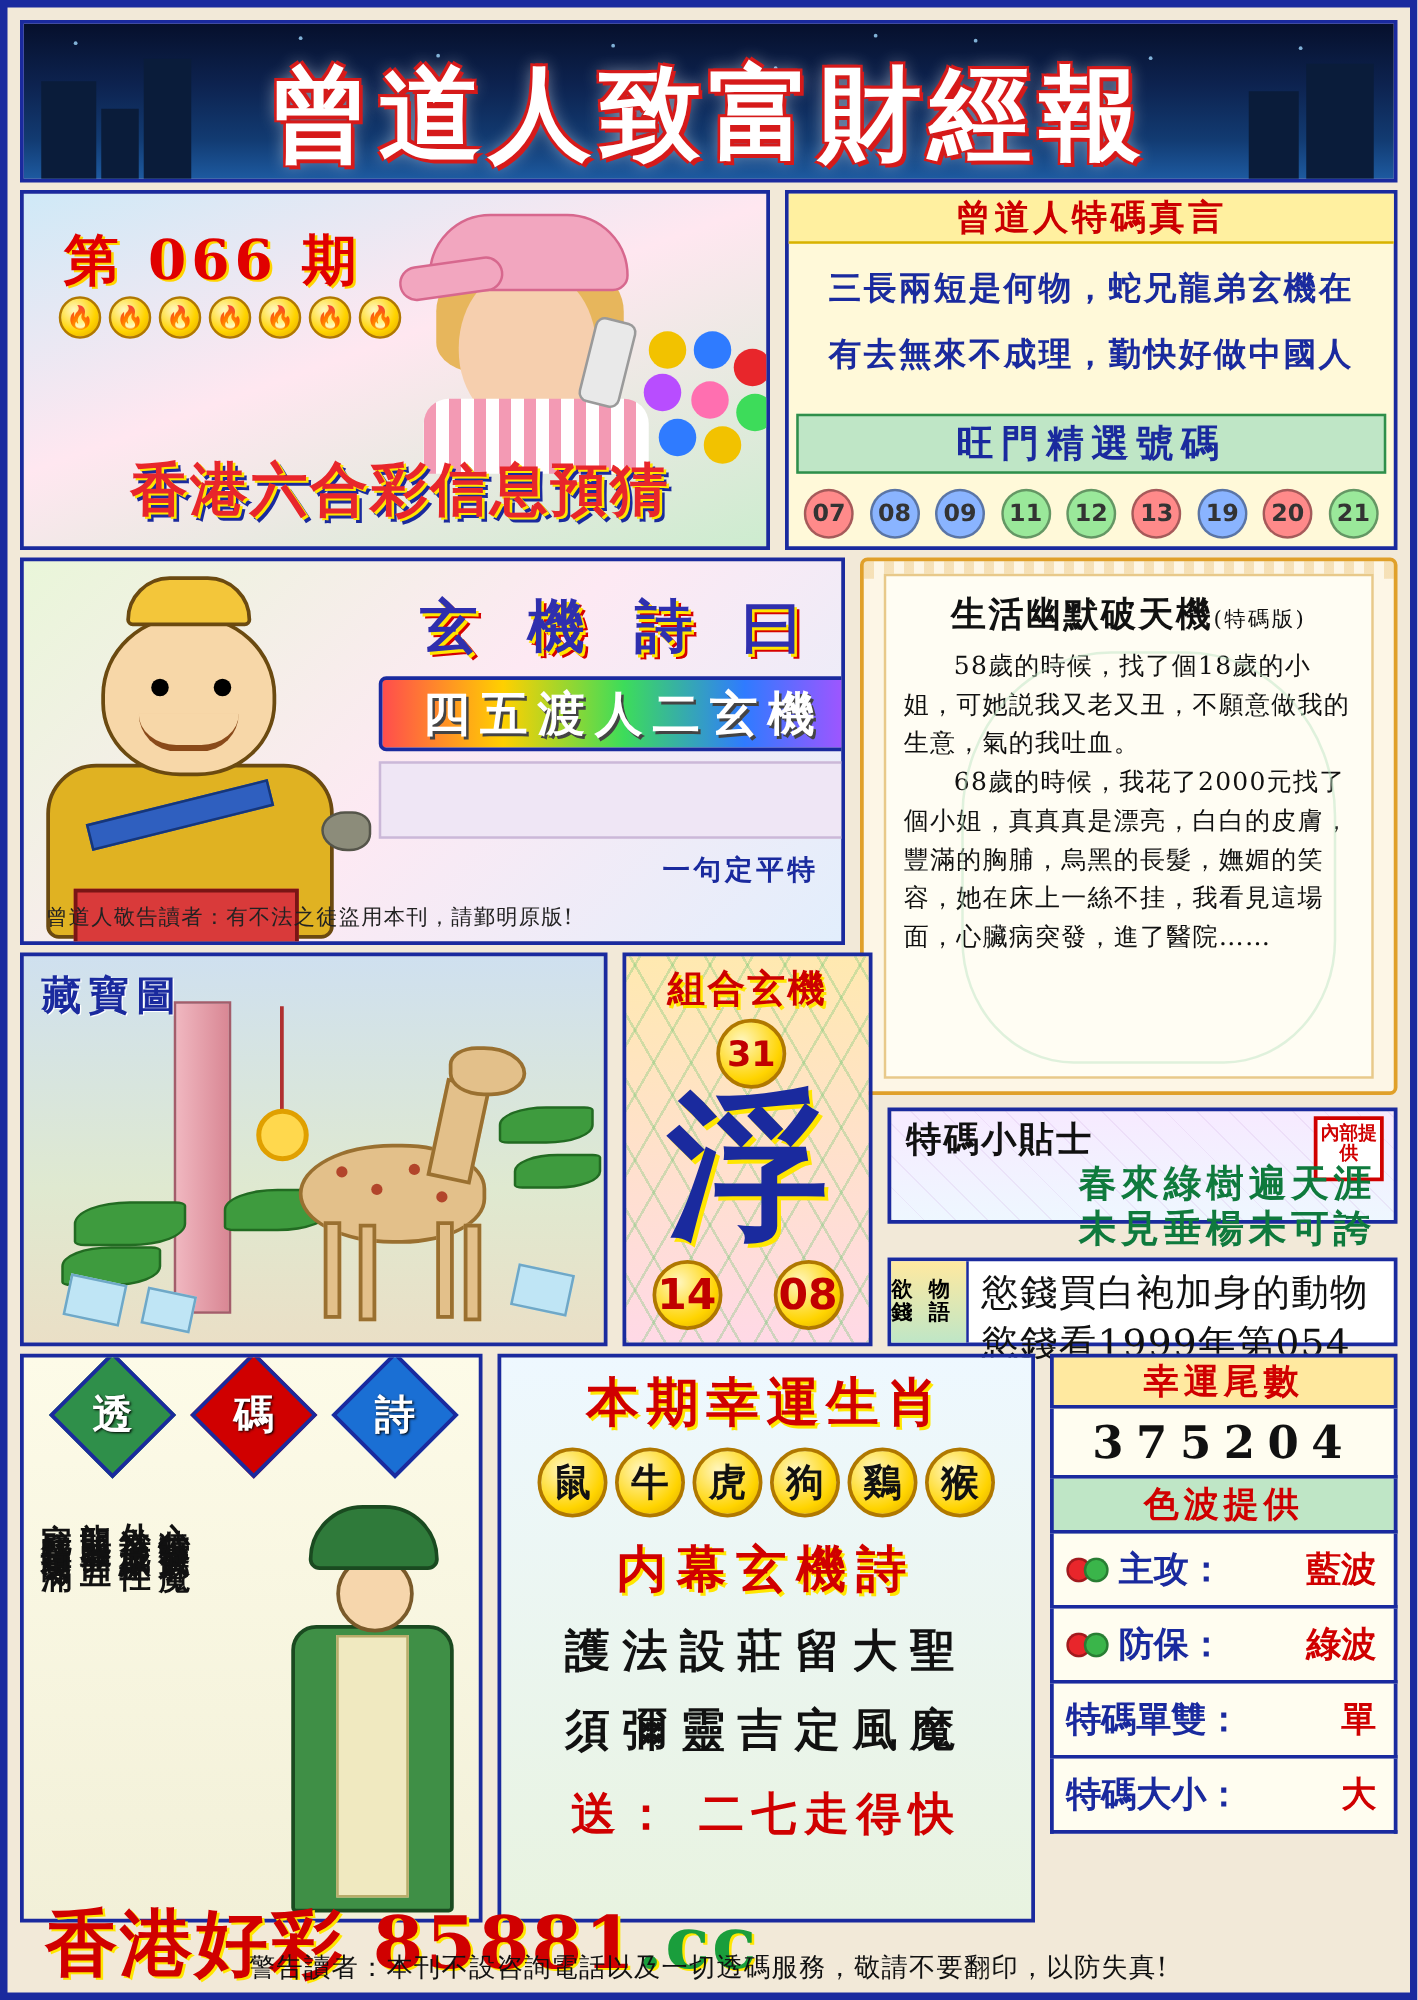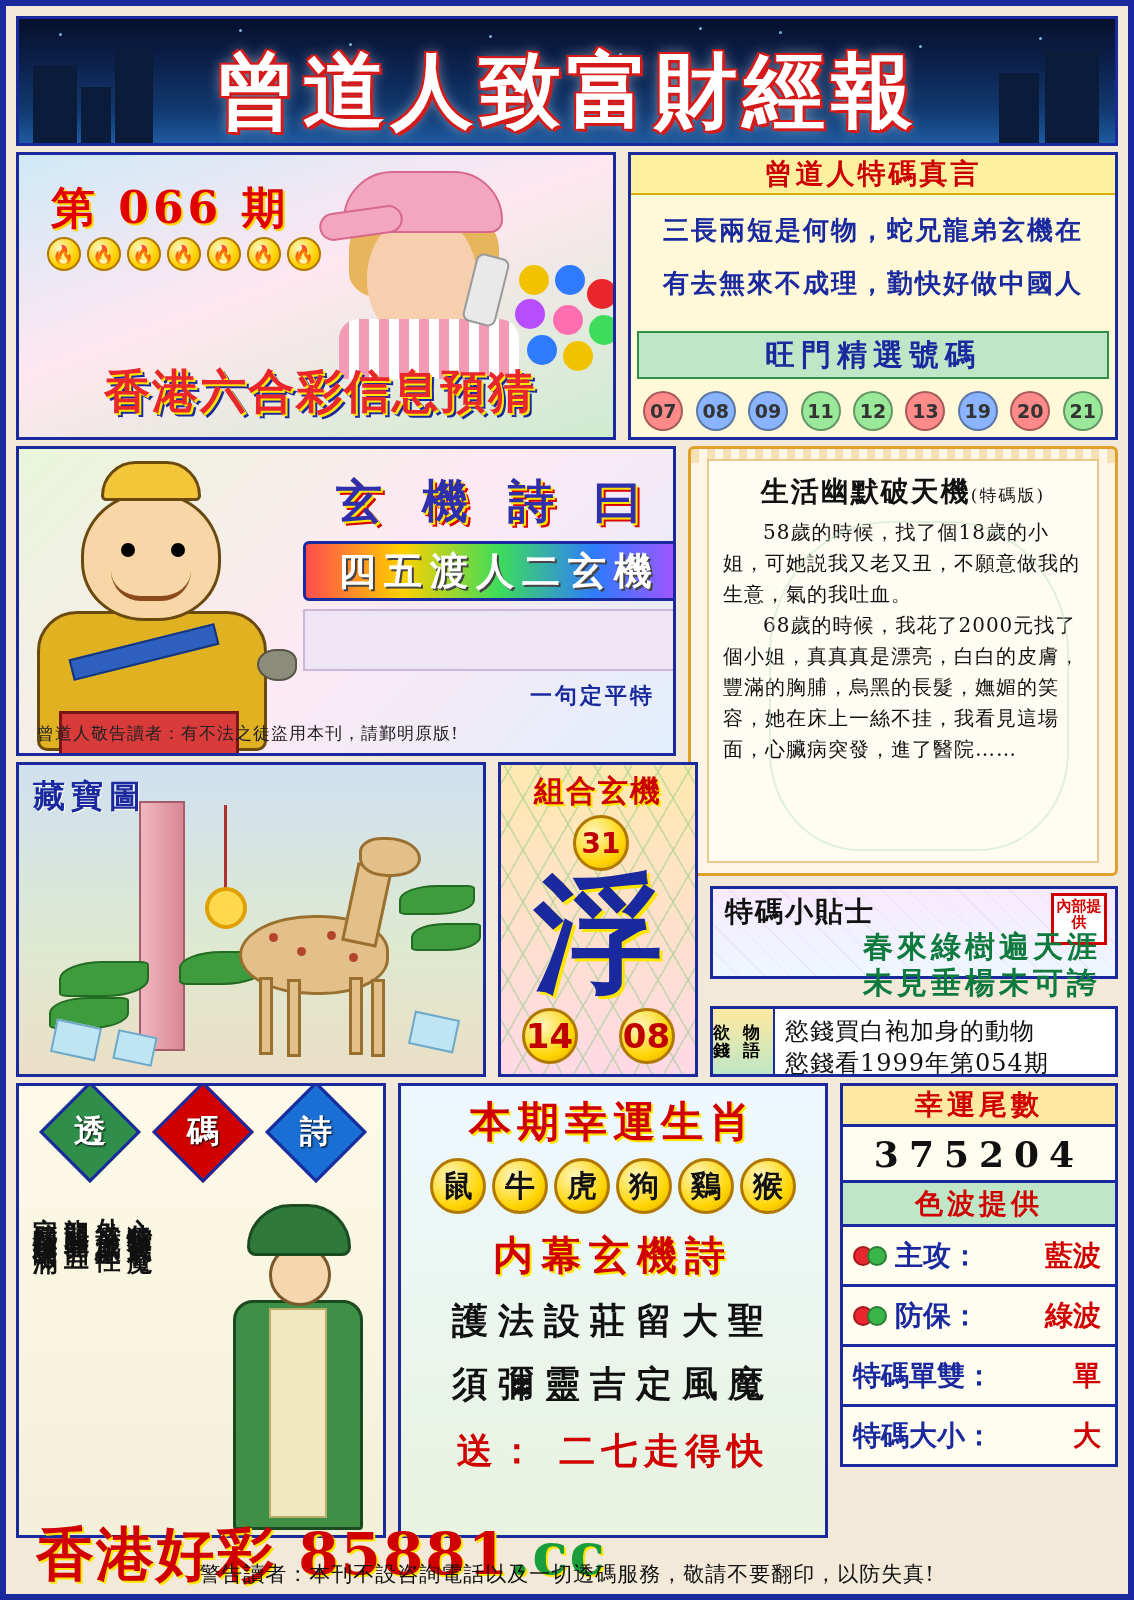--- a/index.html
+++ b/index.html
@@ -302,21 +302,21 @@
   .money-tag {
     width:62px; display:flex;
     background:linear-gradient(180deg,#ffe9a0,#bfe6c6);
     border-right:2px solid #1a2a9e;
     font-family:"DejaVu Serif", serif; font-weight:bold; font-size:17px;
     align-items:center; justify-content:center; letter-spacing:1px;
   }
   .money-tag span { display:block; line-height:1.05; }
   .money-lines { flex:1; padding:6px 10px; }
   .money-line {
-    font-family:"DejaVu Serif", serif; font-size:24px; color:#111; letter-spacing:1px;
+    font-family:"DejaVu Serif", serif; font-size:30px; color:#111; letter-spacing:1px;
     line-height:1.35;
   }
 
   
   .row4 { position:absolute; left:10px; top:1077px; width:1102px; height:455px; }
 
   .tm-poem {
     position:absolute; left:0; top:0; width:370px; height:455px;
     background:linear-gradient(180deg,#fdfbe8,#f2f0d8);
     border:3px solid #1a2a9e; overflow:hidden;

